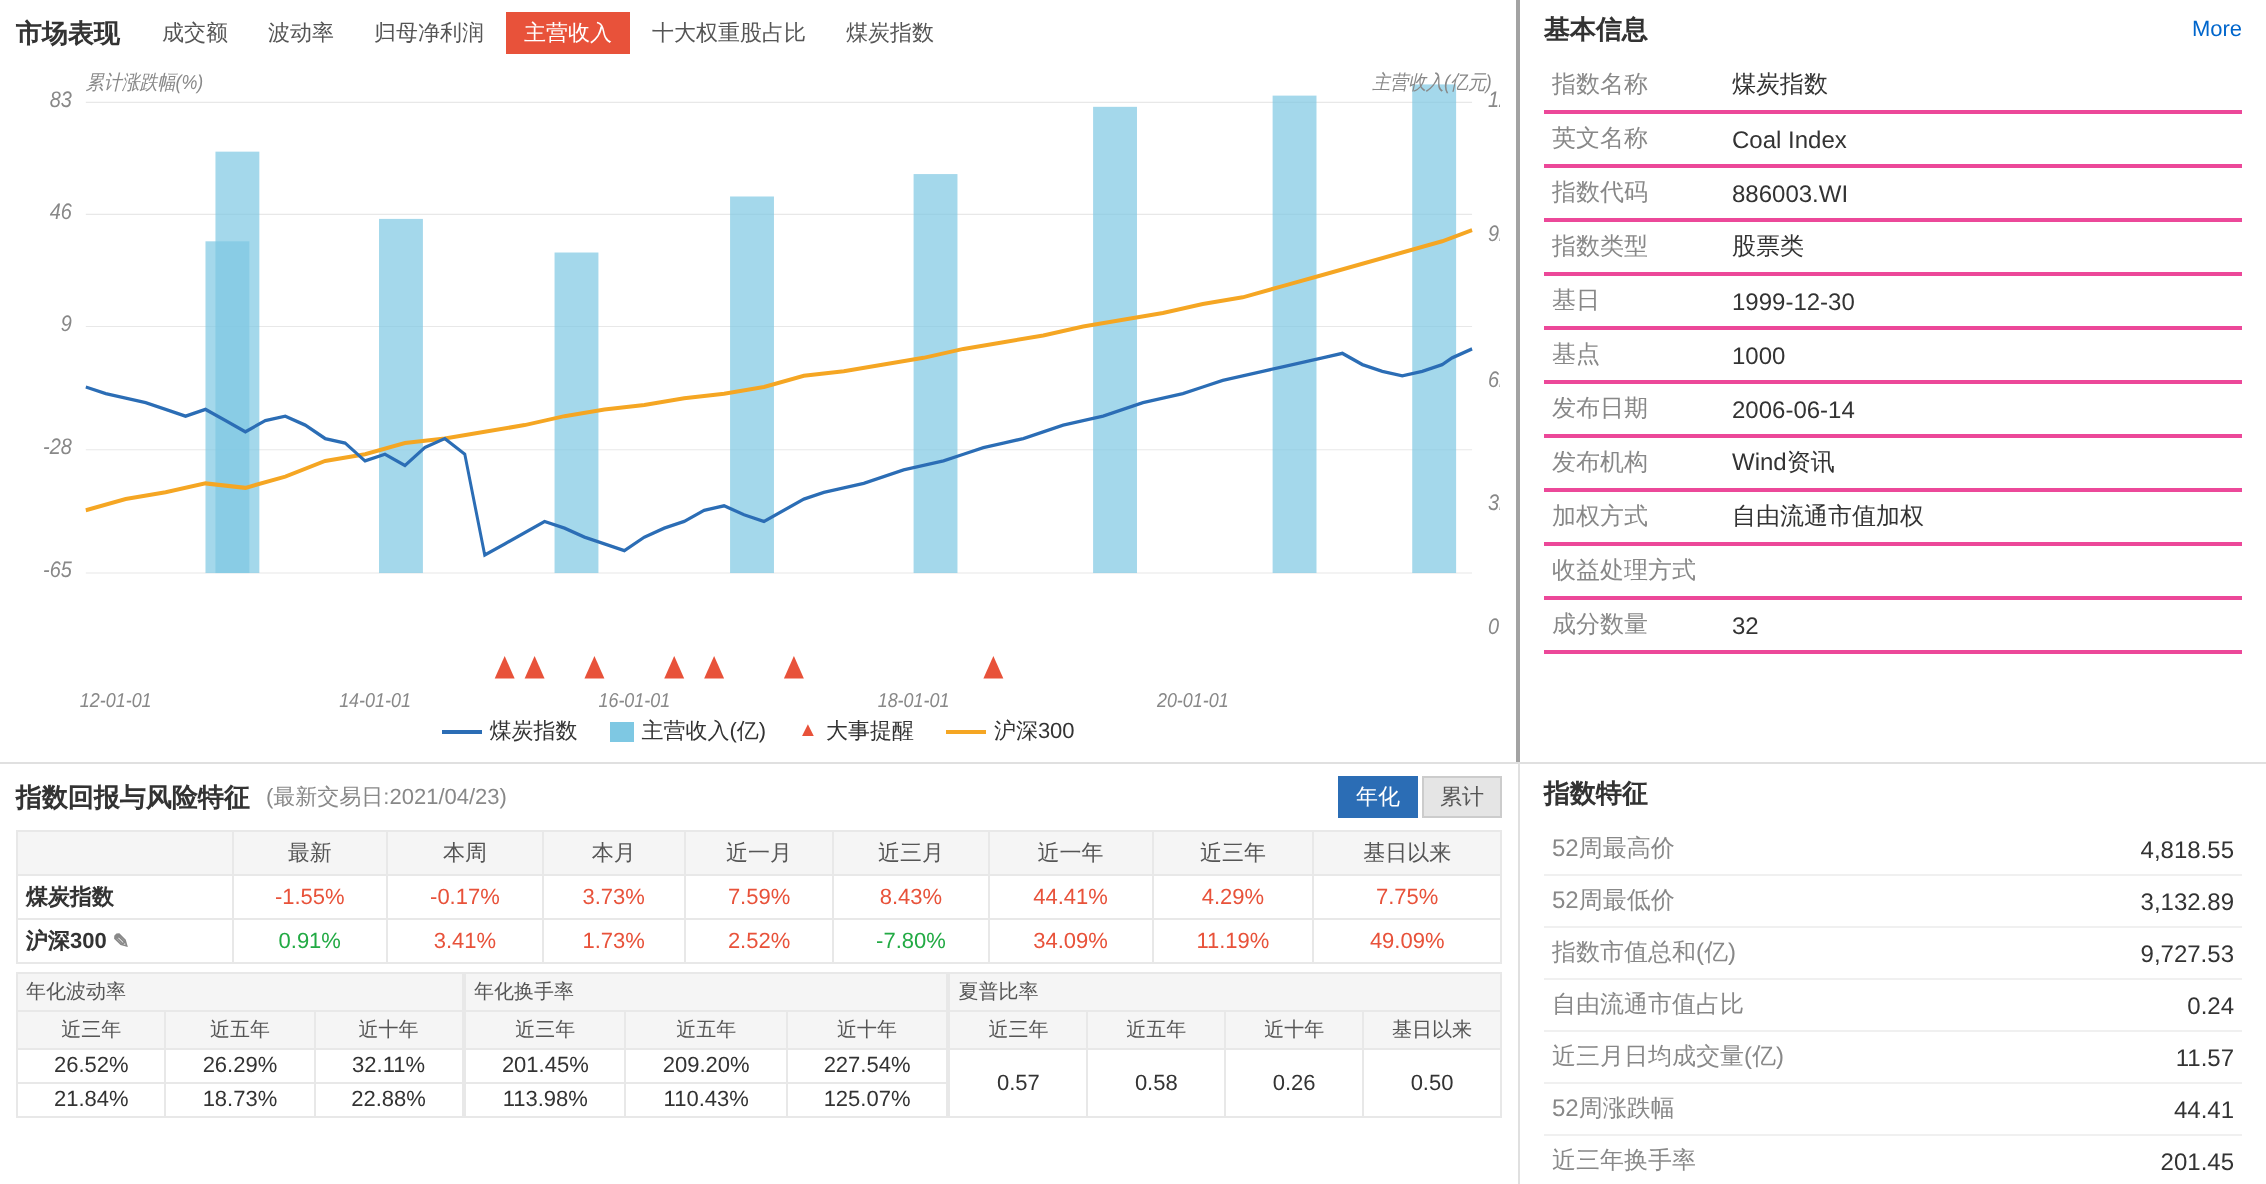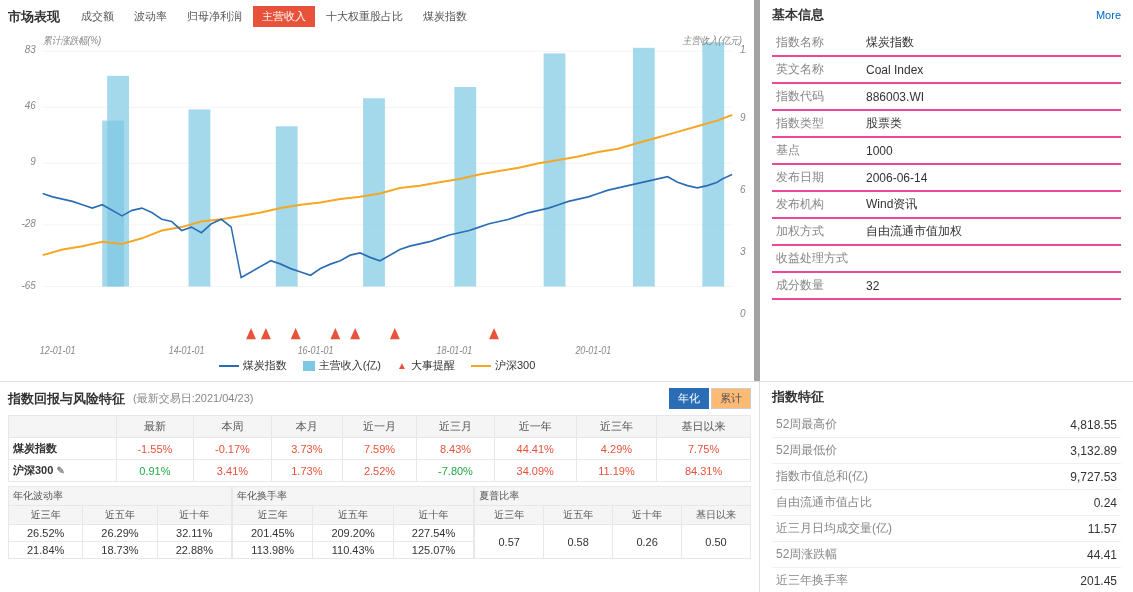--- a/index.html
+++ b/index.html
@@ -23,21 +23,21 @@
       flex: 1;
       border-bottom: 1px solid #e0e0e0;
     }
     .bottom-row {
       display: flex;
       height: 210px;
     }
     
     .market-panel {
       flex: 0 0 760px;
-      border-right: 6px solid #a3a3a3;
+      border-right: 2px solid #a3a3a3;
       display: flex;
       flex-direction: column;
       padding: 6px 8px;
     }
     .market-header {
       display: flex;
       align-items: center;
       margin-bottom: 4px;
     }
     .market-title {
@@ -161,21 +161,21 @@
     .toggle-group {
       display: flex;
       gap: 2px;
     }
     .toggle-btn {
       padding: 2px 8px;
       font-size: 11px;
       cursor: pointer;
       color: #555;
       border: 1px solid #ccc;
-      background: #fdba74;
+      background: #e5e5e5;
     }
     .toggle-btn.active {
       background: #2b6db5;
       color: #fff;
       border-color: #2b6db5;
     }
     .returns-table {
       width: 100%;
       border-collapse: collapse;
       font-size: 11px;
@@ -369,20 +369,24 @@
           <td>英文名称</td>
           <td>Coal Index</td>
         </tr>
         <tr>
           <td>指数代码</td>
           <td>886003.WI</td>
         </tr>
         <tr>
           <td>指数类型</td>
           <td>股票类</td>
+        </tr>
+        <tr>
+          <td>基日</td>
+          <td>1999-12-30</td>
         </tr>
         <tr>
           <td>基点</td>
           <td>1000</td>
         </tr>
         <tr>
           <td>发布日期</td>
           <td>2006-06-14</td>
         </tr>
         <tr>
@@ -448,21 +452,21 @@
           </tr>
           <tr>
             <td class="row-label">沪深300 <span class="edit-icon">✎</span></td>
             <td class="text-green">0.91%</td>
             <td class="text-red">3.41%</td>
             <td class="text-red">1.73%</td>
             <td class="text-red">2.52%</td>
             <td class="text-green">-7.80%</td>
             <td class="text-red">34.09%</td>
             <td class="text-red">11.19%</td>
-            <td class="text-red">84.31%</td>
+            <td class="text-red">49.09%</td>
           </tr>
         </tbody>
       </table>
 
       <div class="sub-section">
 
         <table class="sub-table" style="flex:1.2;">
           <thead>
             <tr>
               <th colspan="4" style="text-align:left;">年化波动率</th>

